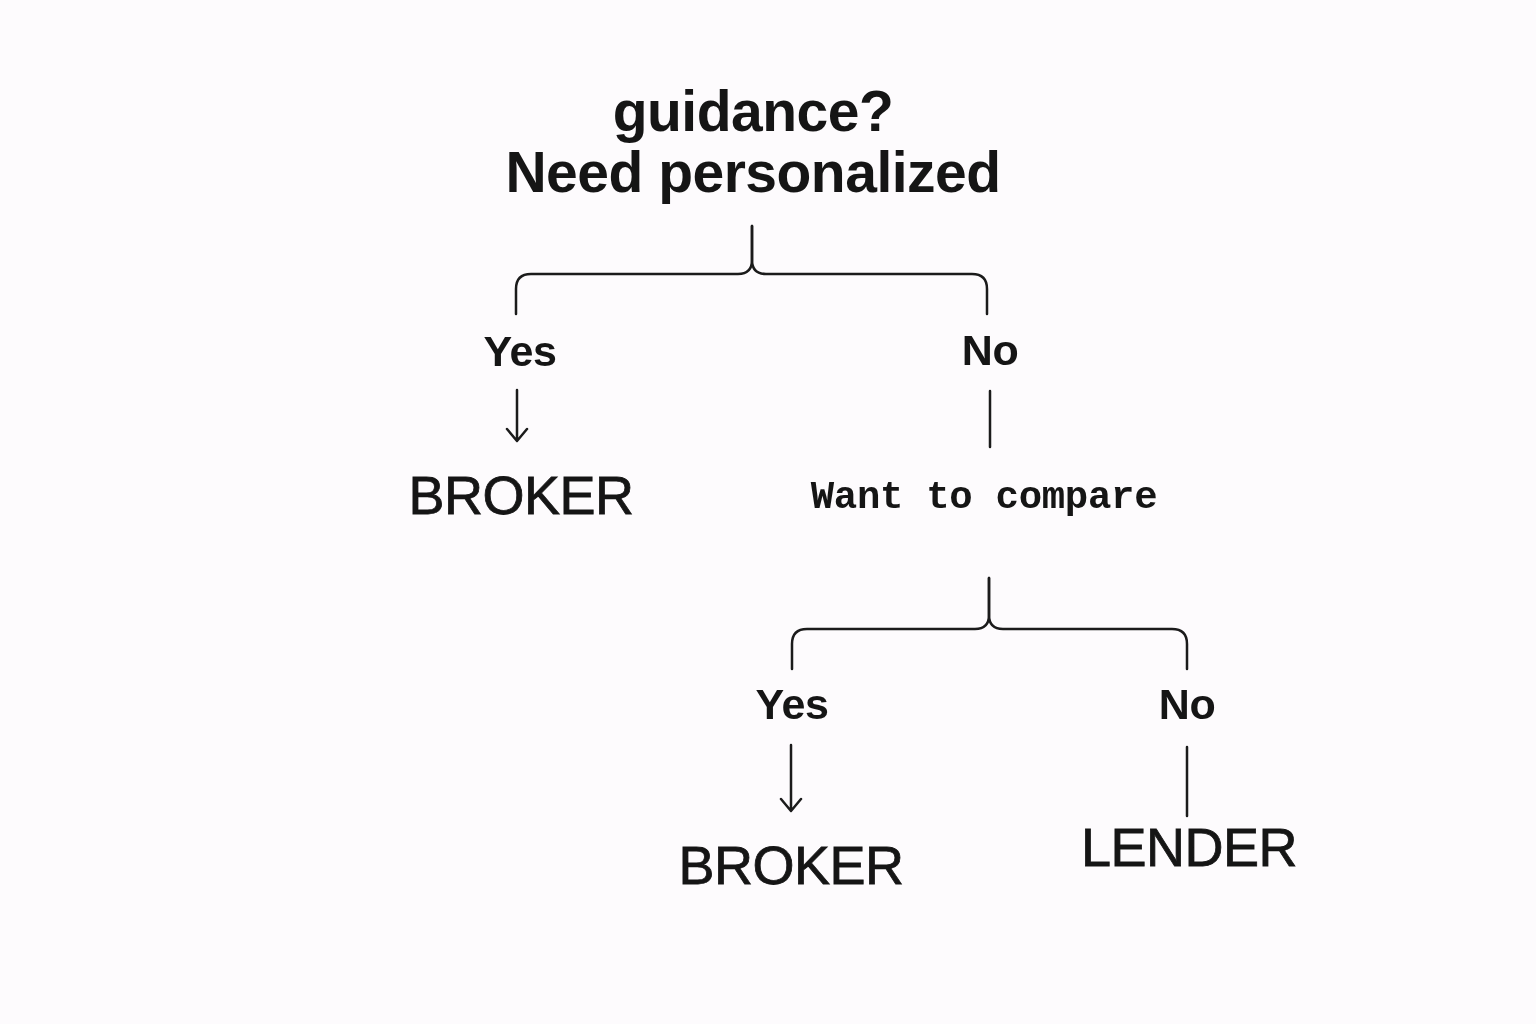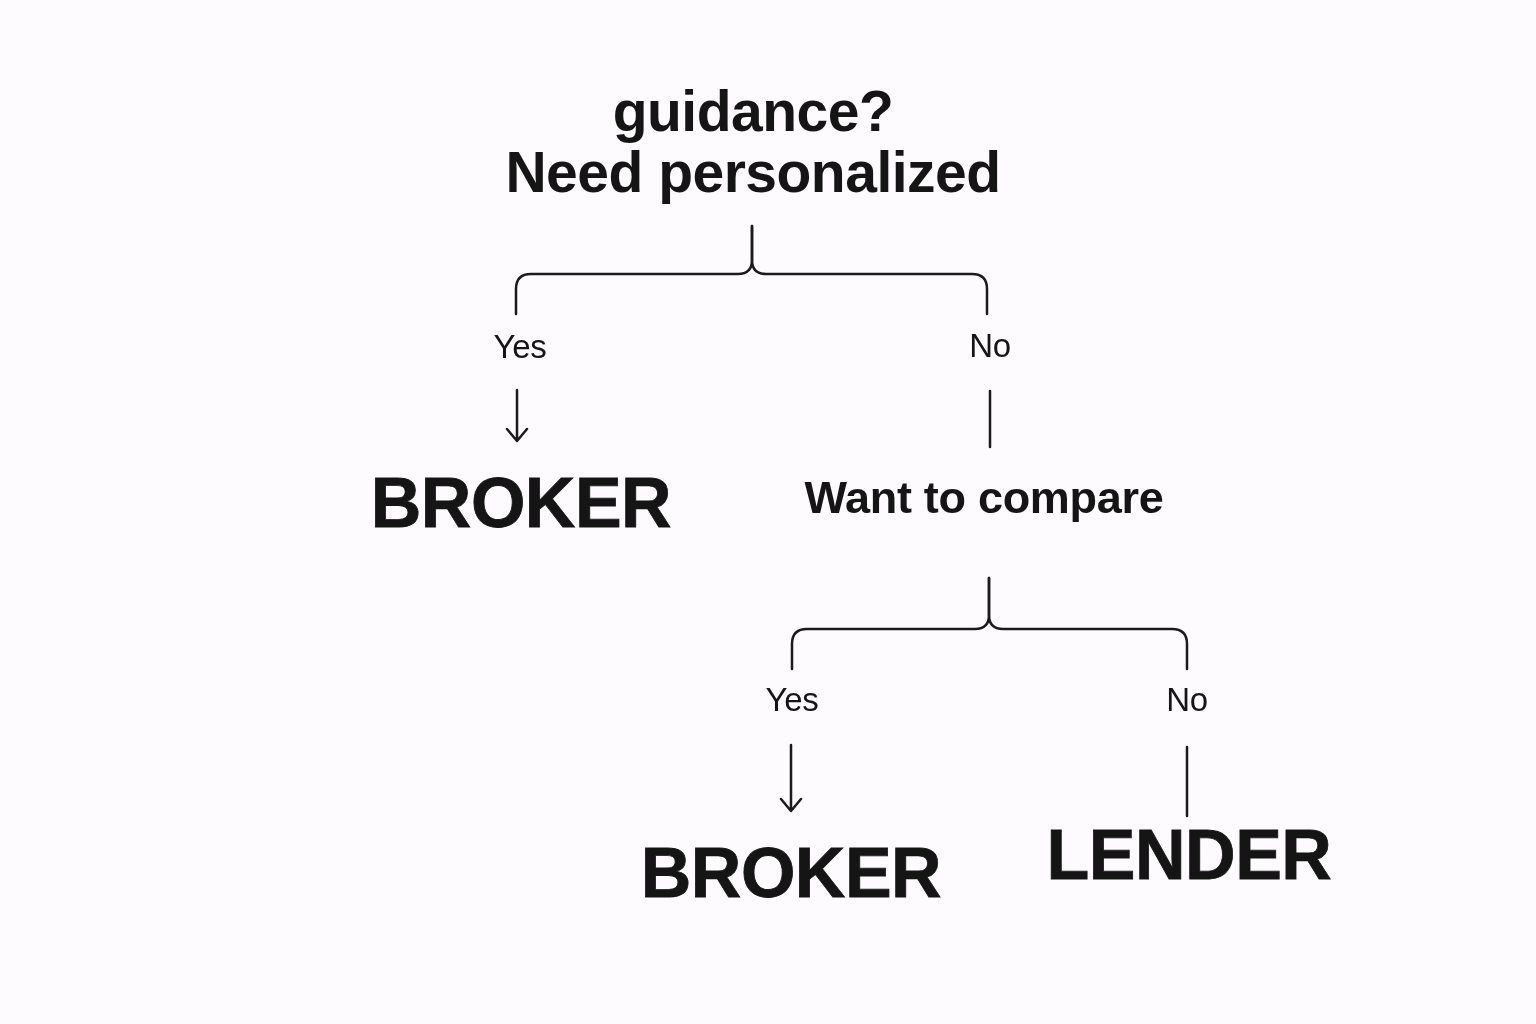--- a/index.html
+++ b/index.html
@@ -41,35 +41,36 @@
     text-align: center;
     white-space: nowrap;
   }
   .question-main {
     font-size: 57px;
     line-height: 61px;
     font-weight: 600;
     letter-spacing: -0.5px;
   }
   .question-sub {
-    font-size: 45px;
+    font-size: 39px;
     line-height: 52px;
     font-weight: 600;
     letter-spacing: -0.3px;
+    font-family: Liberation Mono, monospace;
   }
   .branch-label {
-    font-size: 33px;
+    font-size: 43px;
     line-height: 1;
-    font-weight: 400;
+    font-weight: 700;
     letter-spacing: -0.3px;
   }
   .outcome {
-    font-size: 70px;
+    font-size: 54px;
     line-height: 1;
-    font-weight: 700;
+    font-weight: 400;
     letter-spacing: -0.5px;
     -webkit-text-stroke: 0.8px #151515;
   }
 </style>
 </head>
 <body>
 
 <div class="canvas">
 
   <svg class="connectors" viewBox="0 0 1536 1024" xmlns="http://www.w3.org/2000/svg" aria-hidden="true">

